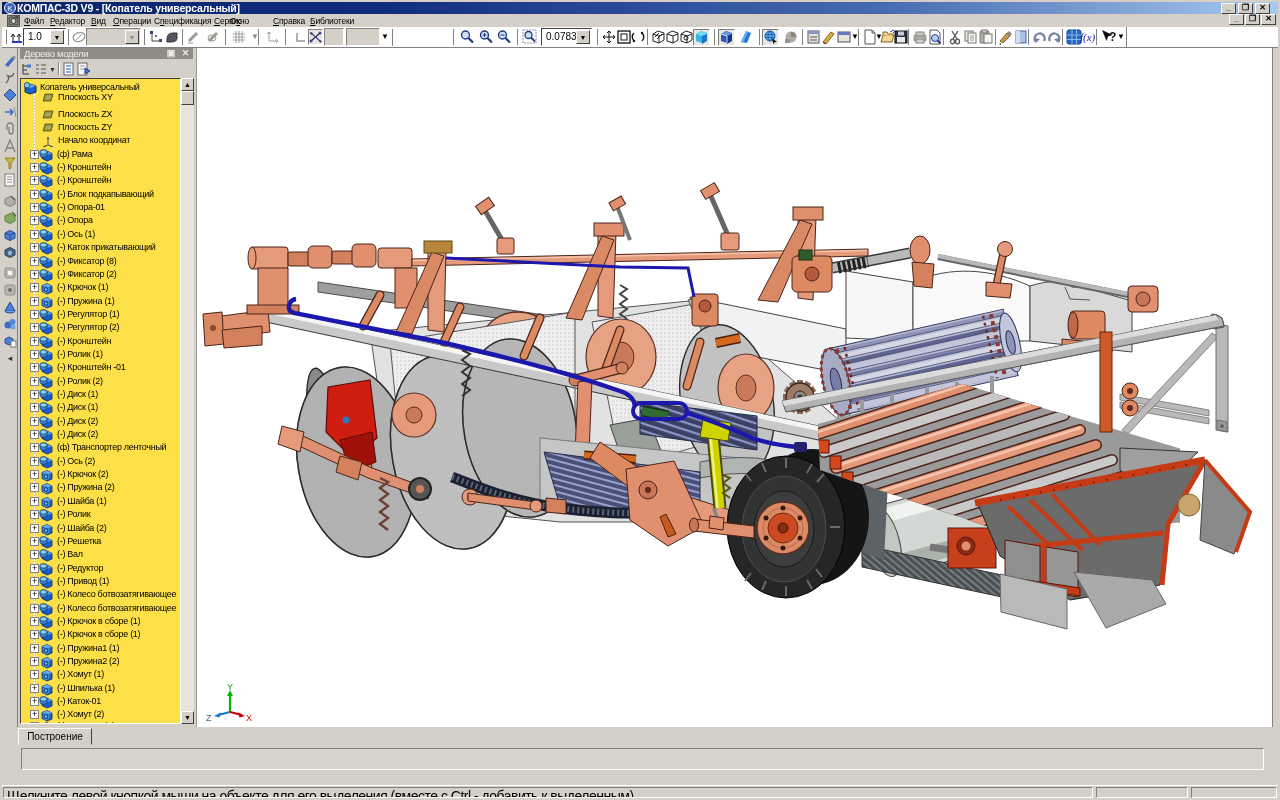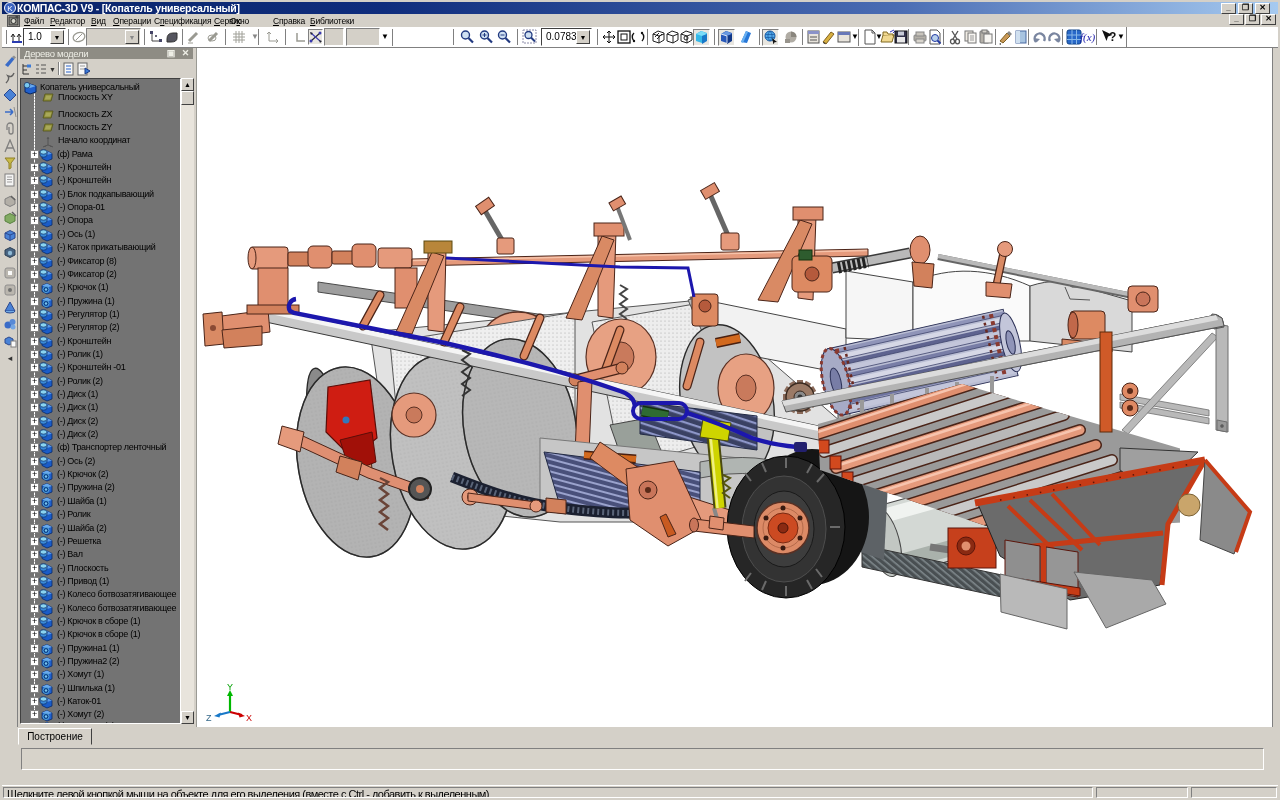--- a/index.html
+++ b/index.html
@@ -20,34 +20,34 @@
 .combo{position:absolute;top:1px;height:18px;background:#fff;border:1px solid;border-color:#404040 #fff #fff #404040;font-size:10px;padding:2px 0 0 4px;color:#000}
 .combo .dd{position:absolute;right:1px;top:1px;width:14px;height:14px;background:#d4d0c8;border:1px solid;border-color:#fff #404040 #404040 #fff;font-size:7px;line-height:13px;text-align:center;color:#000}
 .combod{background:#d4d0c8;border-color:#808080 #fff #fff #808080}
 
 #lstrip{left:2px;top:48px;width:16px;height:679px;background:#d4d0c8;border-right:1px solid #808080}
 #lstrip i{position:absolute;left:1px;width:14px;height:14px;font-style:normal;font-size:10px;line-height:14px;text-align:center}
 
 #tpanel{left:18px;top:48px;width:177px;height:679px;background:#d4d0c8}
 #thead{position:absolute;left:2px;top:0px;width:173px;height:11px;background:#8e8c84;color:#eeeee6;font-size:9.5px;letter-spacing:-0.3px;padding:0 0 0 4px}
 #ttools{position:absolute;left:2px;top:13px;width:173px;height:16px}
-#tree{position:absolute;left:2px;top:30px;width:161px;height:646px;background:#737373;border:1px solid;border-color:#404040 #fff #fff #404040;overflow:hidden}
+#tree{position:absolute;left:2px;top:30px;width:161px;height:646px;background:#fde047;border:1px solid;border-color:#404040 #fff #fff #404040;overflow:hidden}
 #vsb{position:absolute;left:163px;top:30px;width:13px;height:646px;background:#e8e4dc}
 .sbtn{position:absolute;left:0;width:13px;height:13px;background:#d4d0c8;border:1px solid;border-color:#fff #404040 #404040 #fff;font-size:7px;line-height:11px;text-align:center;color:#000}
 .trow{position:absolute;left:0;width:200px;height:13px;font-size:9px;letter-spacing:-0.3px;white-space:nowrap;color:#000}
 s{text-decoration:none}
 #lstrip i svg{display:block;opacity:.9}
 .trow .pm{position:absolute;left:9px;top:2px;width:9px;height:9px;border:1px solid #848484;background:#fff;font-size:9px;line-height:7px;text-align:center;color:#000}
 .trow svg{position:absolute;top:0px}
 .trow b{font-weight:normal;position:absolute;top:1px}
 
 #btm{left:2px;top:727px;width:1276px;height:58px;background:#d4d0c8}
 #tab{position:absolute;left:16px;top:1px;width:74px;height:17px;background:#d4d0c8;border:1px solid;border-color:#fff #404040 #d4d0c8 #fff;font-size:10px;text-align:center;padding-top:2px}
 #pbar{position:absolute;left:19px;top:21px;width:1243px;height:22px;background:#d7d3ca;border:1px solid;border-color:#808080 #fff #fff #808080}
-#status{left:2px;top:785px;width:1276px;height:13px;background:#d4d0c8;border-top:1px solid #fff;font-size:11px;letter-spacing:-0.5px}
+#status{left:2px;top:785px;width:1276px;height:13px;background:#d4d0c8;border-top:1px solid #fff;font-size:14px;letter-spacing:-0.5px}
 #status .cell{position:absolute;top:1px;height:11px;border:1px solid;border-color:#808080 #fff #fff #808080;padding:0 3px;white-space:nowrap;overflow:hidden}
 
 #canvas{left:196px;top:48px;width:1076px;height:679px;background:#fff;border-left:1px solid #9a9a94}
 #rmarg{left:1272px;top:48px;width:6px;height:679px;background:#d4d0c8;border-left:1px solid #808080}
 </style></head>
 <body>
 <div id="app">
 <div id="title" class="abs">
       <svg style="position:absolute;left:2px;top:0px" width="12" height="12">
         <circle cx="6" cy="6" r="5.5" fill="#3a62c0"></circle>
@@ -705,21 +705,21 @@
           <svg style="left:18px" width="15" height="14" viewBox="0 0 15 14">
             <use href="#tpA"></use>
           </svg>
           <b style="left:36px">(-) Вал</b>
         </div>
 <div class="trow" style="top:482.5px">
           <s class="pm">+</s>
           <svg style="left:18px" width="15" height="14" viewBox="0 0 15 14">
             <use href="#tpA"></use>
           </svg>
-          <b style="left:36px">(-) Плоскость</b>
+          <b style="left:36px">(-) Редуктор</b>
         </div>
 <div class="trow" style="top:495.9px">
           <s class="pm">+</s>
           <svg style="left:18px" width="15" height="14" viewBox="0 0 15 14">
             <use href="#tpA"></use>
           </svg>
           <b style="left:36px">(-) Привод (1)</b>
         </div>
 <div class="trow" style="top:509.2px">
           <s class="pm">+</s>

